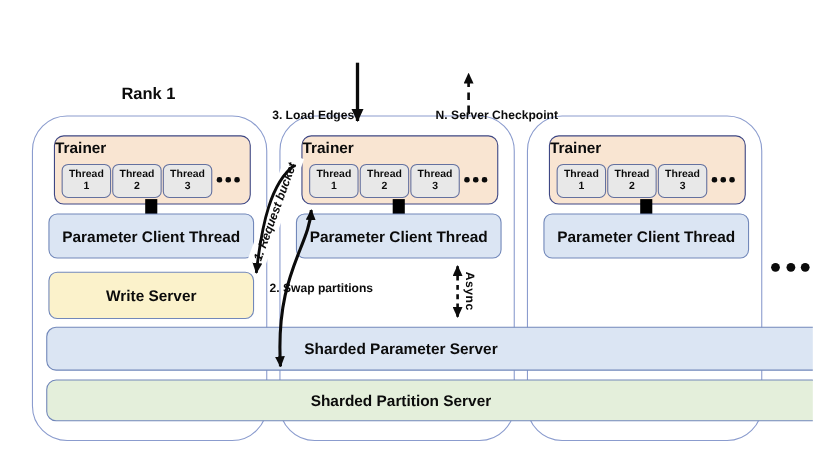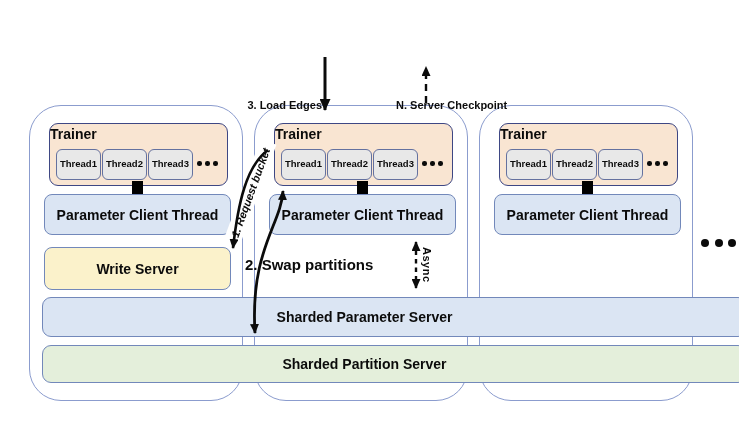--- a/index.html
+++ b/index.html
@@ -24,21 +24,21 @@
     border:1.4px solid var(--container_border);border-radius:32px;z-index:1;
   }
   .trainer{
     position:absolute;left:19px;top:17px;width:177px;height:61px;
     background:var(--trainer_fill);border:1.5px solid var(--trainer_border);border-radius:9px;
   }
   .trainer-title{position:absolute;top:2px;left:0;width:100%;text-align:left;font-size:14px;font-weight:600;}
   .thread{
     position:absolute;top:25px;width:43px;height:29px;
     background:var(--thread_fill);border:1.3px solid var(--thread_border);border-radius:6px;
-    display:flex;flex-direction:row;align-items:center;justify-content:center;
+    display:flex;flex-direction:column;align-items:center;justify-content:center;
     font-size:9.5px;font-weight:600;line-height:1.12;text-align:center;
   }
   .t1{left:6px}.t2{left:52px}.t3{left:98px}
   .dots{position:absolute;display:flex;align-items:center;}
   .dots i{display:block;border-radius:50%;background:#0b0b0b;}
   .dots-small{left:147px;top:37px;gap:3.5px;}
   .dots-small i{width:4.5px;height:4.5px;}
   .dots-big{left:701px;top:239px;gap:5.5px;z-index:2;}
   .dots-big i{width:8px;height:8px;}
   .connector{position:absolute;left:102px;top:75px;width:11px;height:15px;background:#000;}
@@ -62,34 +62,35 @@
   .bar-param{top:297px;background:var(--box_blue_fill);}
   .bar-part{top:345px;height:38px;background:var(--green_fill);}
   
   #arrows{left:0;top:0;z-index:5;pointer-events:none;}
   
   .req-band{
     left:196px;top:184px;width:108px;height:17px;background:#fff;z-index:4;
     transform:rotate(-70deg);display:flex;align-items:center;justify-content:center;
     font-size:11px;font-weight:700;font-style:italic;white-space:nowrap;
   }
-  .swap-label{left:245px;top:256px;z-index:6;font-size:15px;font-weight:700;white-space:nowrap;}
+  .swap-label{left:245px;top:256px;z-index:6;font-size:11px;font-weight:700;white-space:nowrap;}
   .async-label{
     left:421px;top:247px;z-index:6;font-size:11px;font-weight:600;
     writing-mode:vertical-rl;letter-spacing:0.5px;
   }
   .ck-label{left:396px;}
   .le-label{left:230px;width:92px;text-align:right;}
 </style>
 </head>
 <body>
 
 <div id="canvas">
 
 
+  <div class="abs rank-label" style="left:29px">Rank 1</div>
   <div class="abs flow-label le-label">3. Load Edges</div>
   <div class="abs flow-label ck-label">N. Server Checkpoint</div>
 
   <div class="abs rank" style="left:29px">
     <div class="trainer">
       <div class="trainer-title">Trainer</div>
       <div class="thread t1">
         <span>Thread</span>
         <span>1</span>
       </div>

